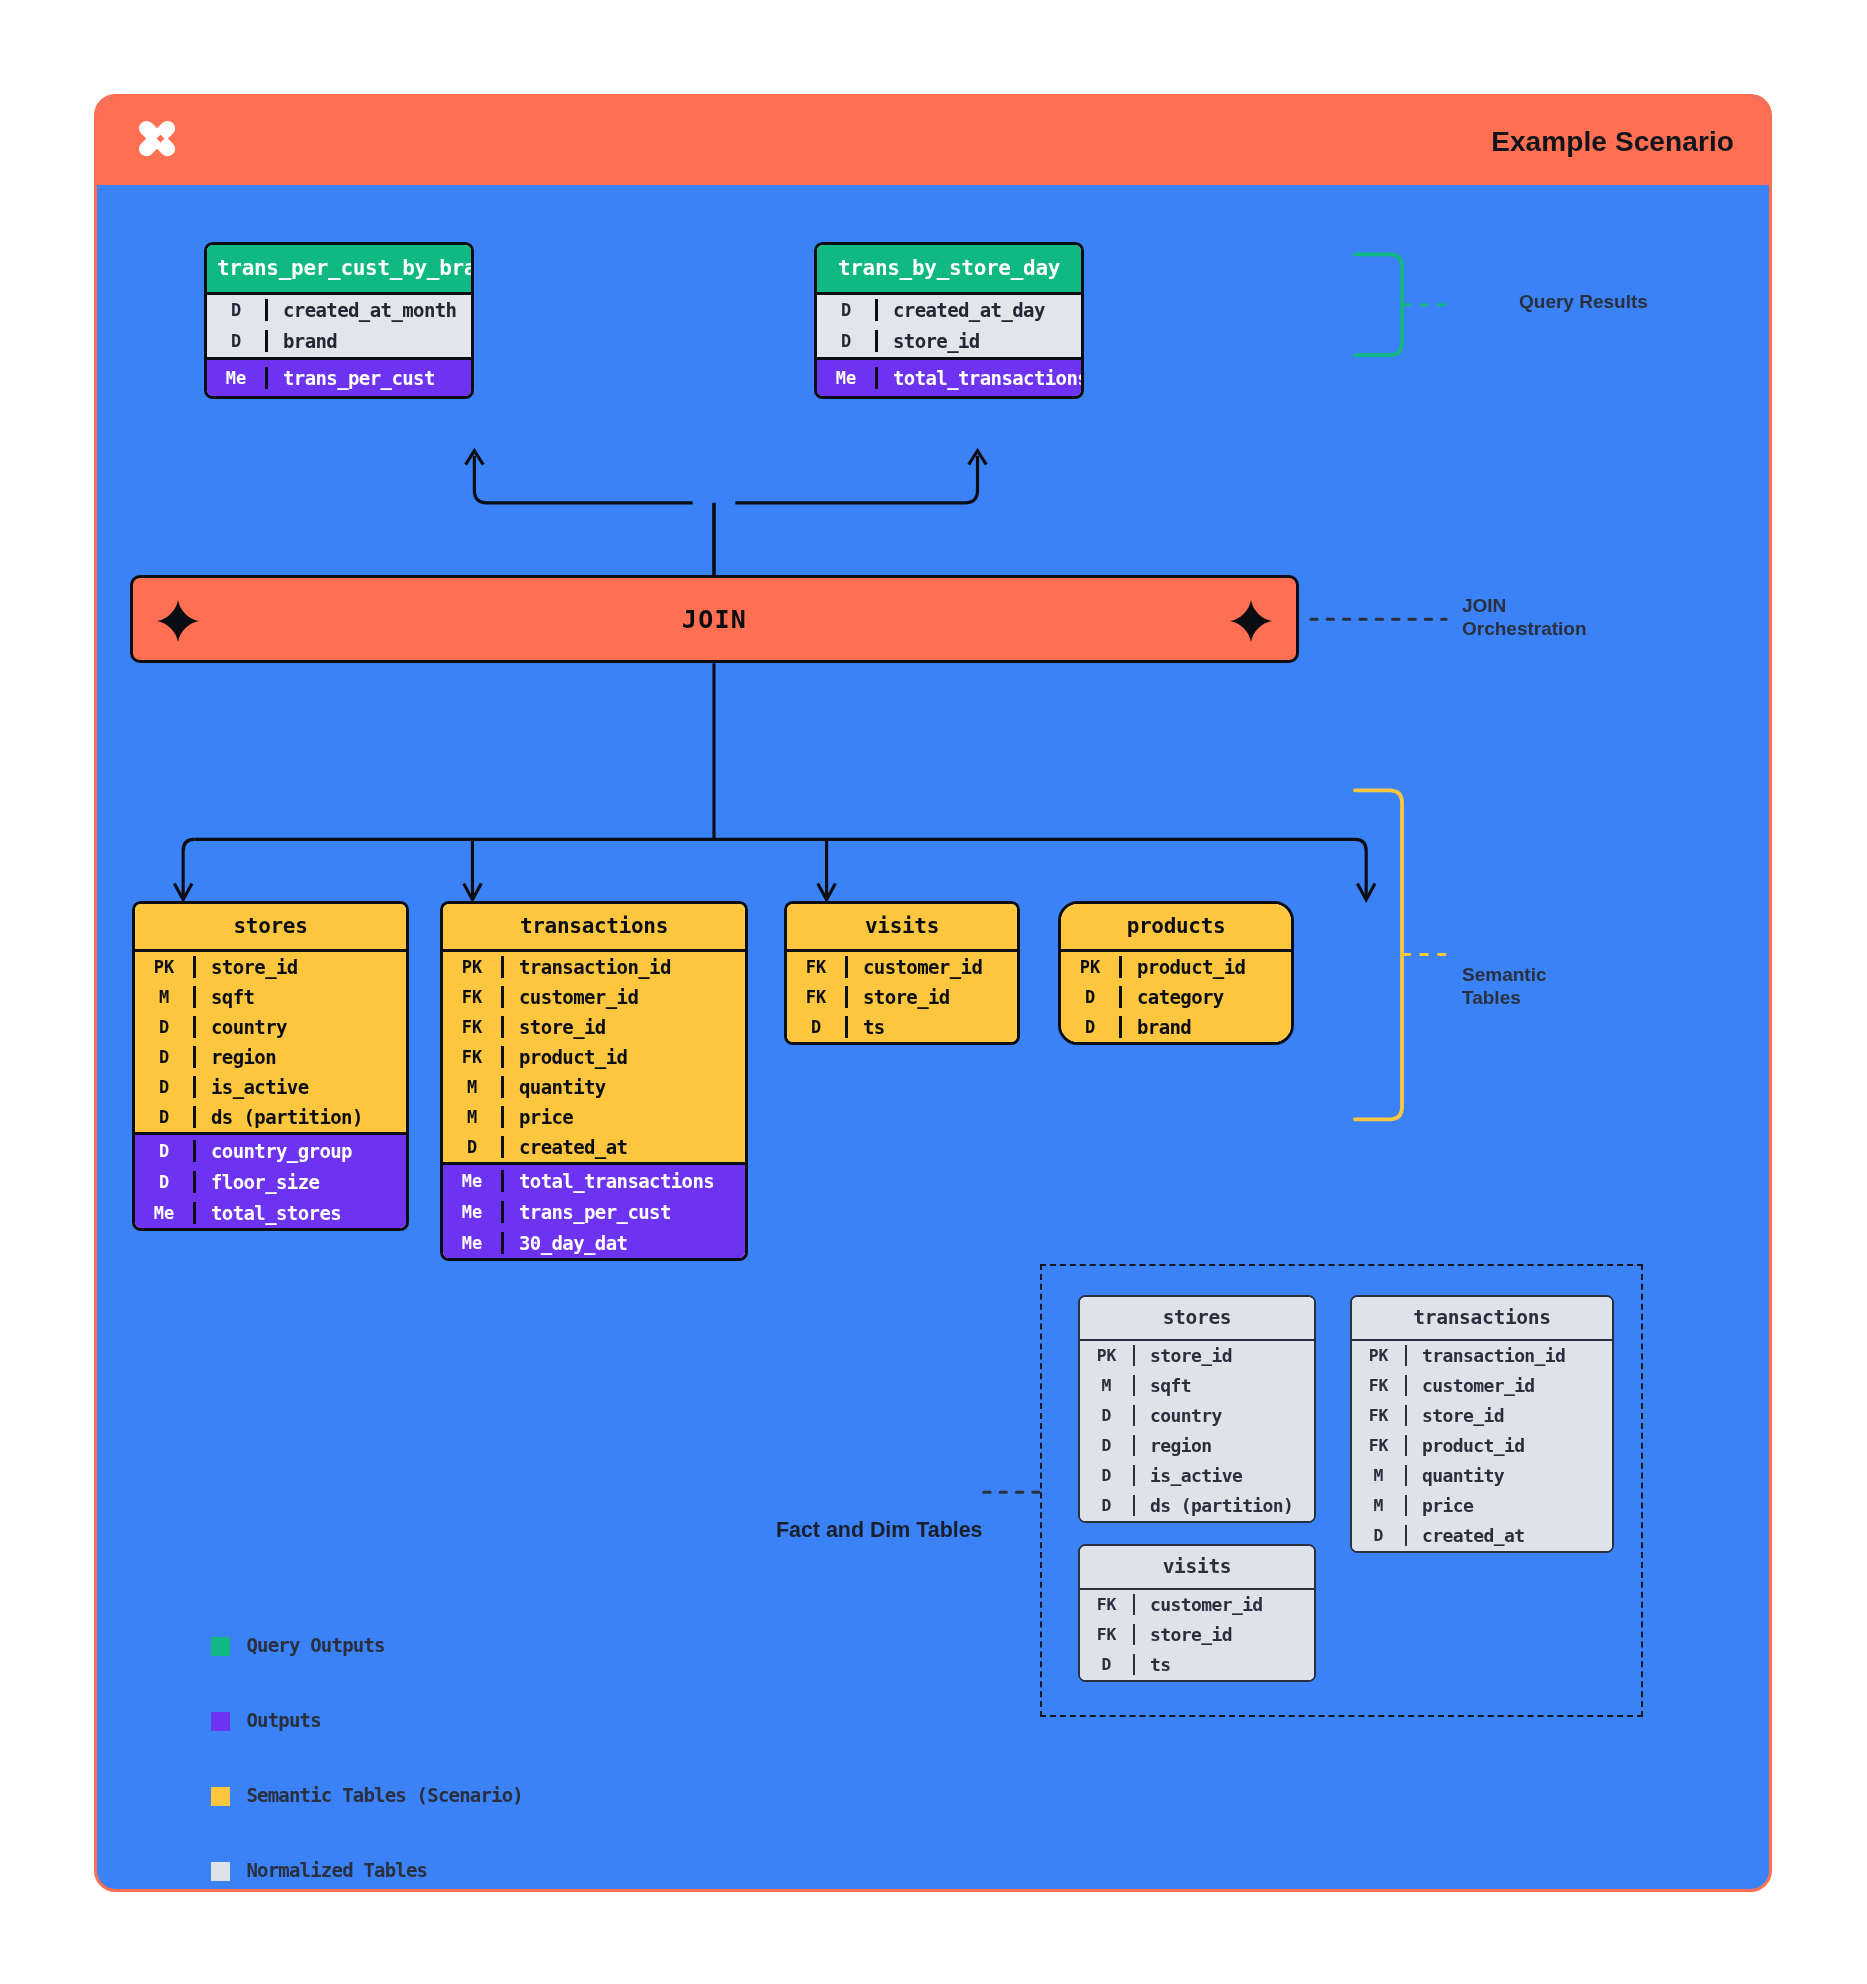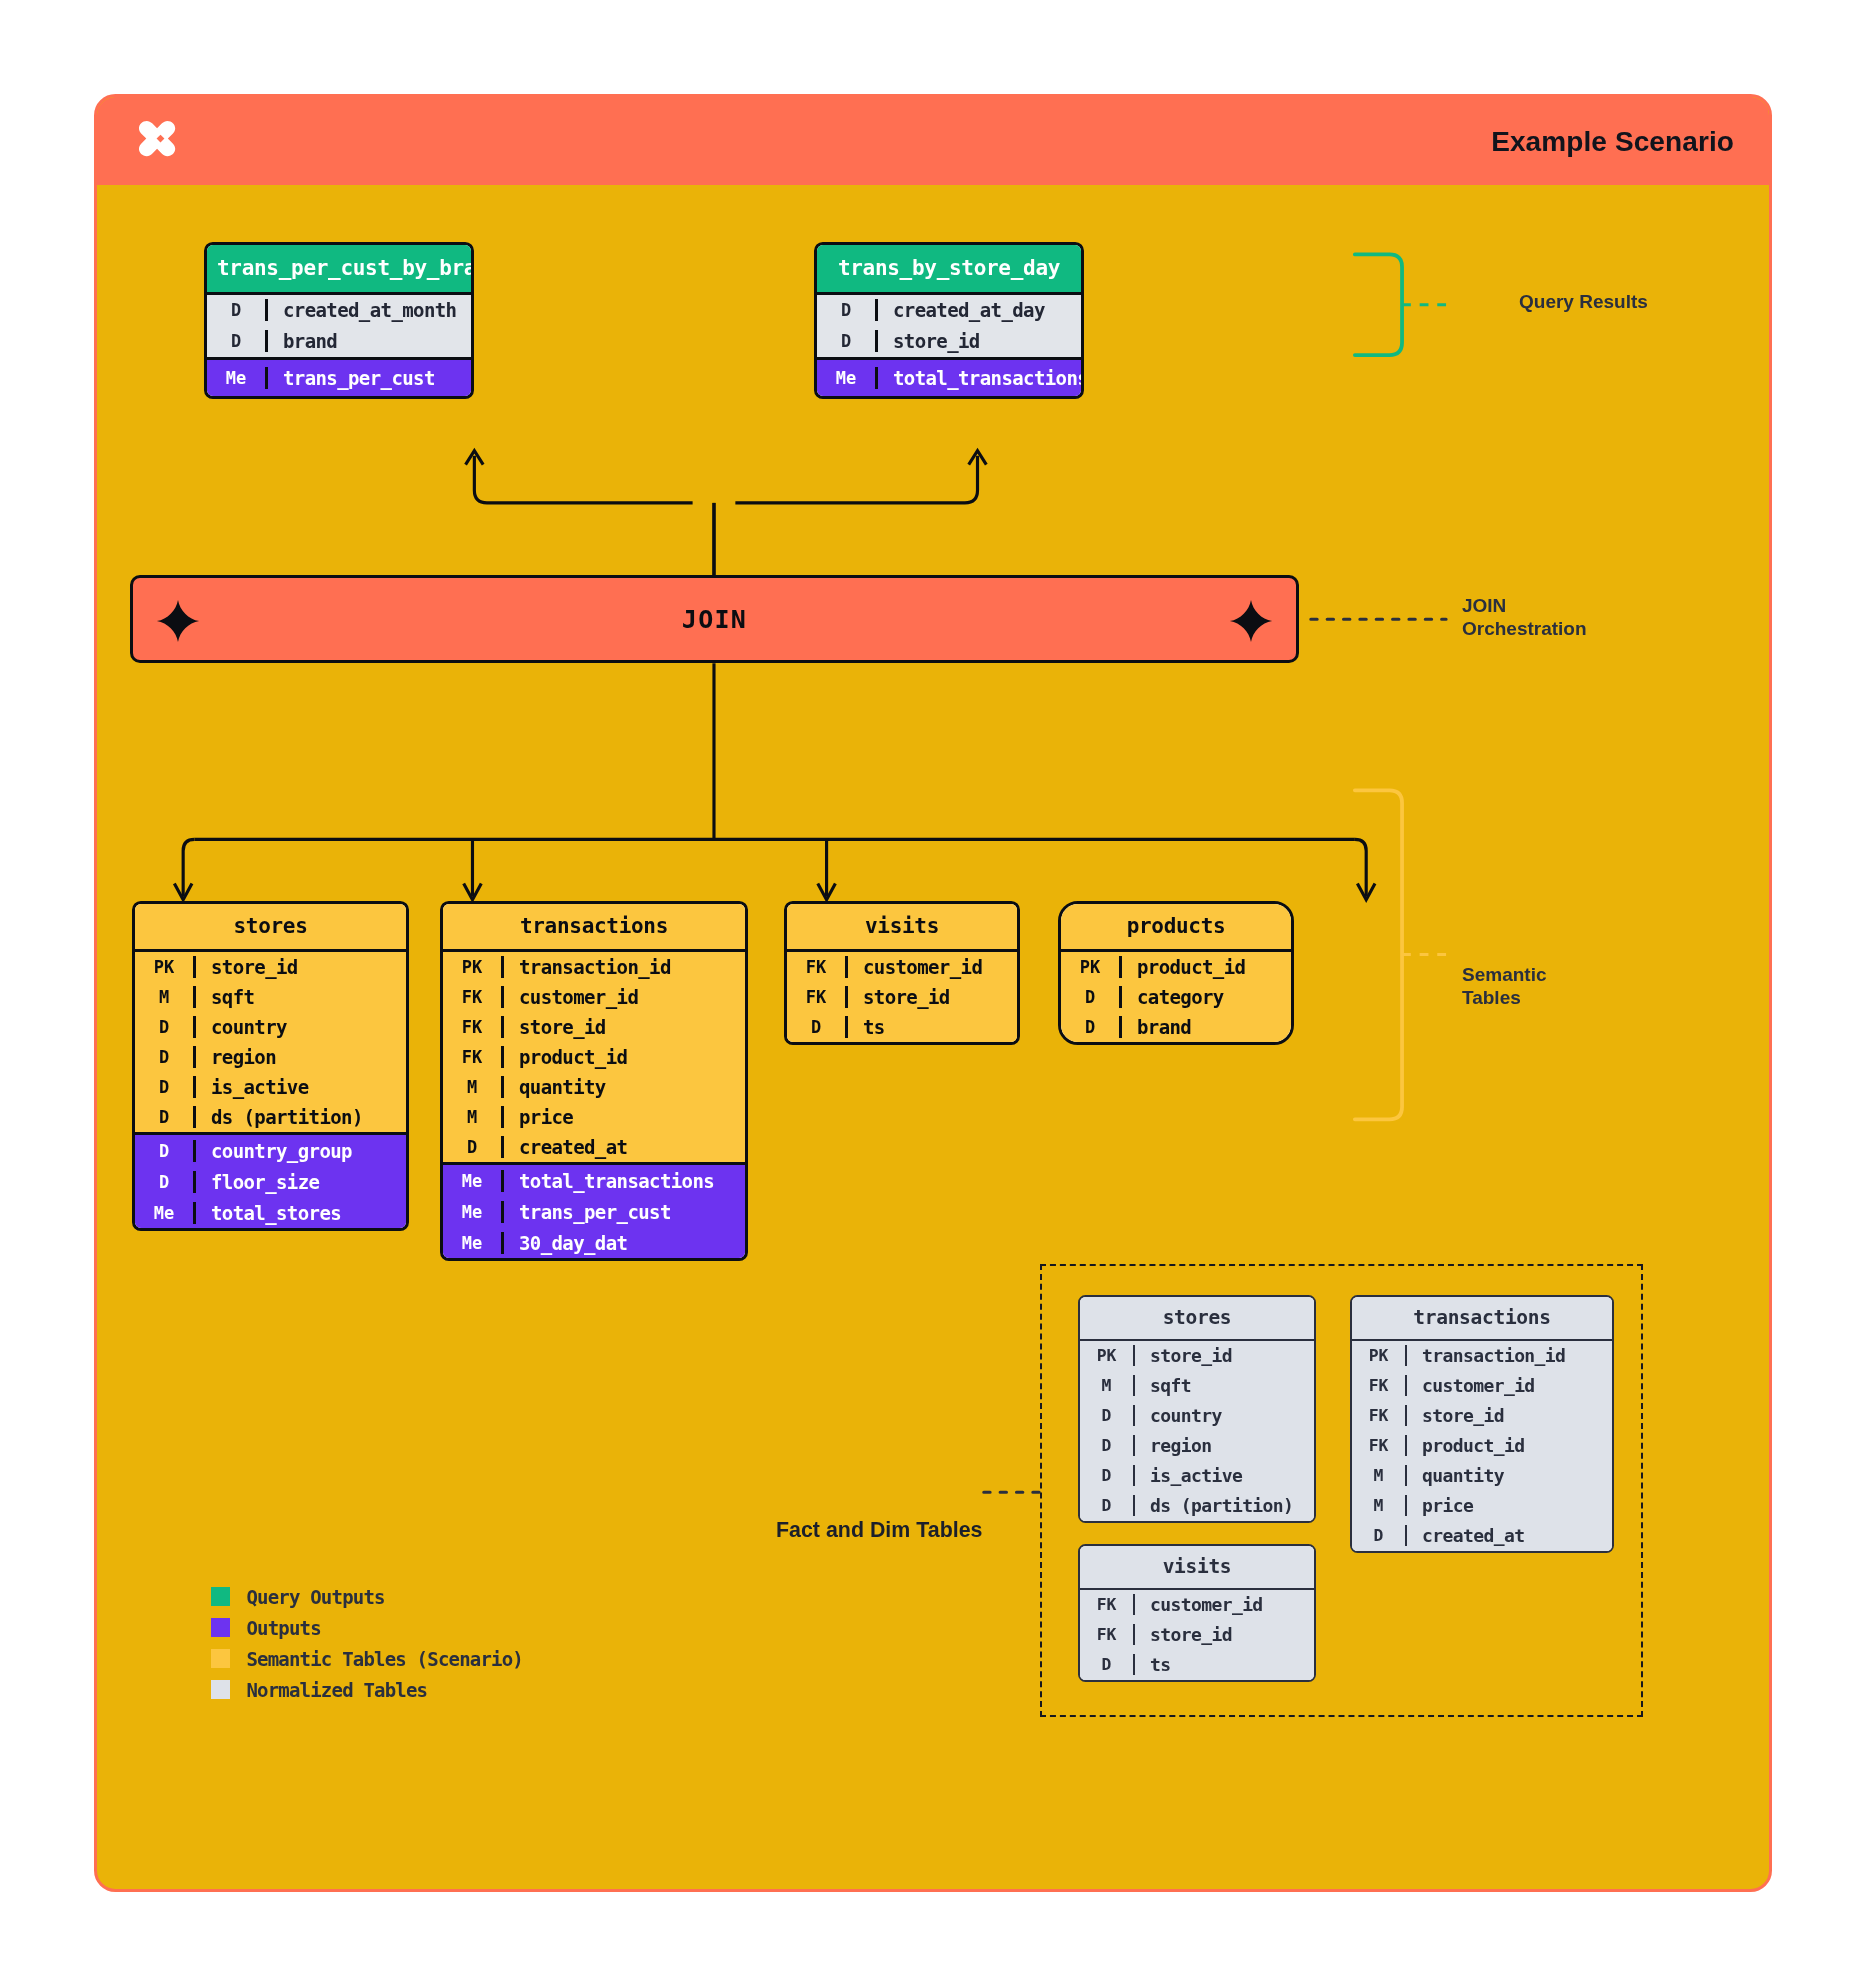--- a/index.html
+++ b/index.html
@@ -1,21 +1,21 @@
 <!DOCTYPE html>
 <html style="font-size:10px"><head>
 <meta charset="utf-8">
 <style>
   html,body{margin:0;padding:0;background:#ffffff;}
   body{width:1868px;height:1985px;position:relative;
        font-family:"Liberation Sans",sans-serif;-webkit-font-smoothing:antialiased;}
 
   
   #card{position:absolute;left:94px;top:94px;width:1678px;height:1798px;
-        border:3.8px solid #FF6F52;border-radius:21.4px;background:#eab308;box-sizing:border-box;
+        border:3.8px solid #FF6F52;border-radius:21.4px;background:#3b82f6;box-sizing:border-box;
         overflow:hidden;}
   #header{position:absolute;left:0;top:0;width:100%;height:88px;background:#FF6F52;
           border-radius:17.6px 17.6px 0 0;}
   #logo{position:absolute;left:39px;top:20px;width:49px;height:49px;}
   #title{position:absolute;right:35px;top:22.6px;font-size:28px;font-weight:bold;color:#12141c;
          letter-spacing:0.1px;line-height:44px;}
 
   
   .tbl{position:absolute;border:3.1px solid #0b0d12;border-radius:8.8px;box-sizing:border-box;
        overflow:hidden;background:#fff;}
@@ -67,21 +67,21 @@
   
   .anno{position:absolute;font-size:19px;font-weight:bold;color:#2A2F3E;line-height:22.6px;}
 
   
   #dotbox{position:absolute;left:943px;top:1167px;width:603px;height:453px;
           border:2.5px dashed #15171f;box-sizing:border-box;}
   #factlabel{position:absolute;left:679px;top:1389px;font-size:21.4px;font-weight:bold;color:#1b1f2b;margin-top:32px;}
 
   
   #legend{position:absolute;left:114px;top:1484px;}
-  .lg{display:flex;align-items:center;height:31px;}
+  .lg{display:flex;align-items:flex-end;height:31px;margin-top:44px;}
   .sw{width:19px;height:19px;margin-right:16.4px;flex:0 0 19px;}
   .lgt{font-family:"DejaVu Sans Mono","Liberation Mono",monospace;font-weight:bold;
        font-size:19px;color:#2A2F3E;letter-spacing:-0.8px;}
 </style>
 </head>
 <body>
 
 <div id="card">
 
   <div id="header">

